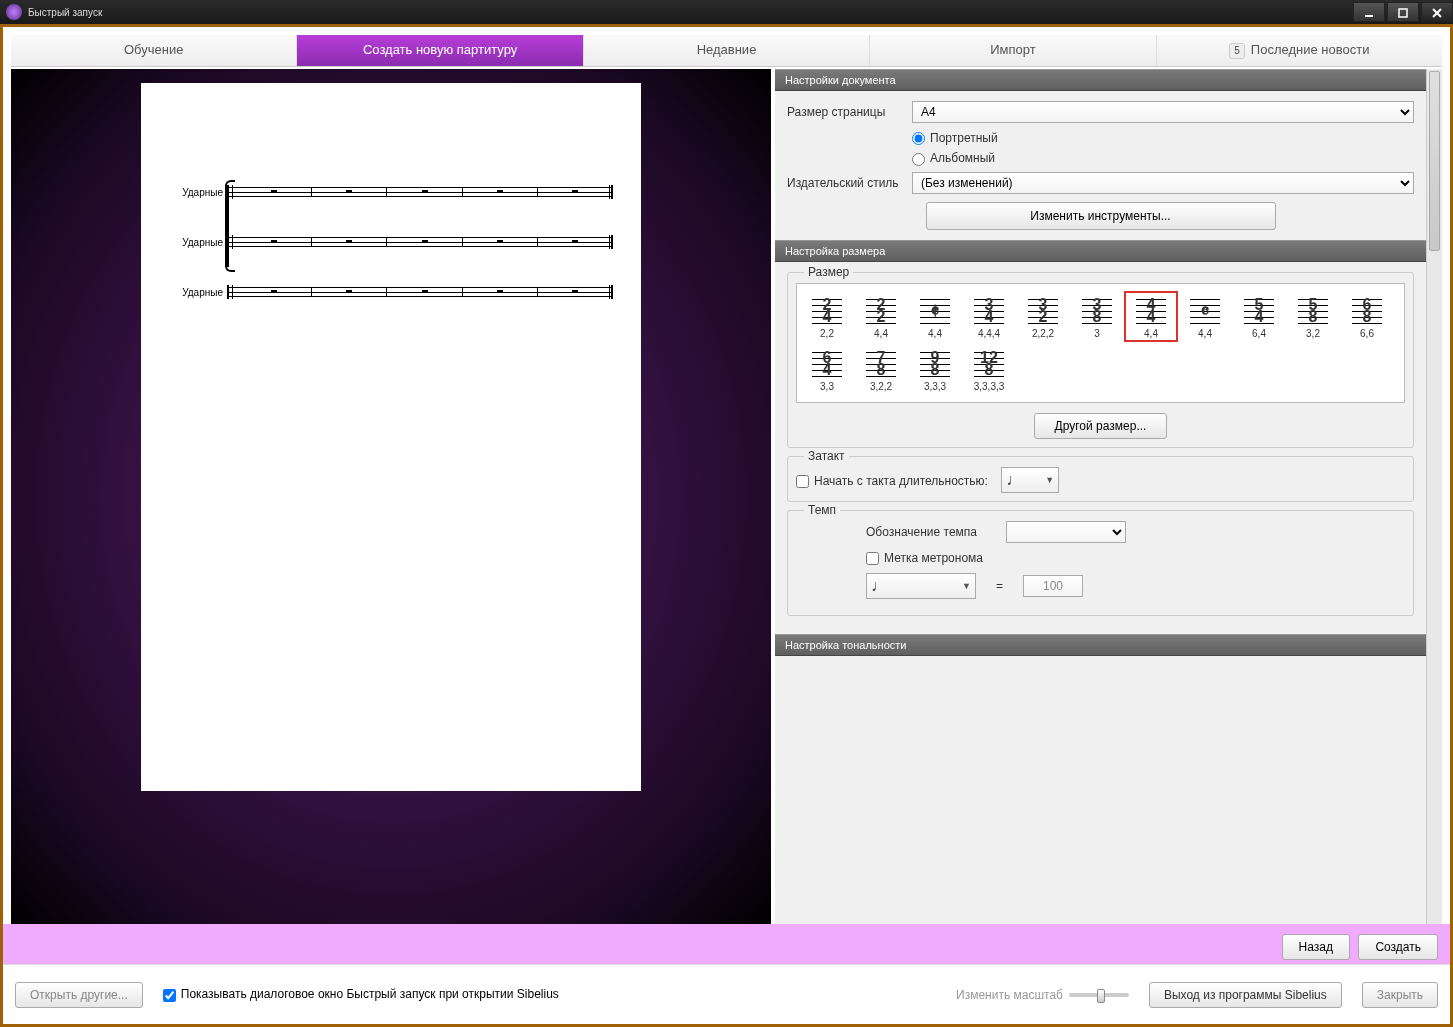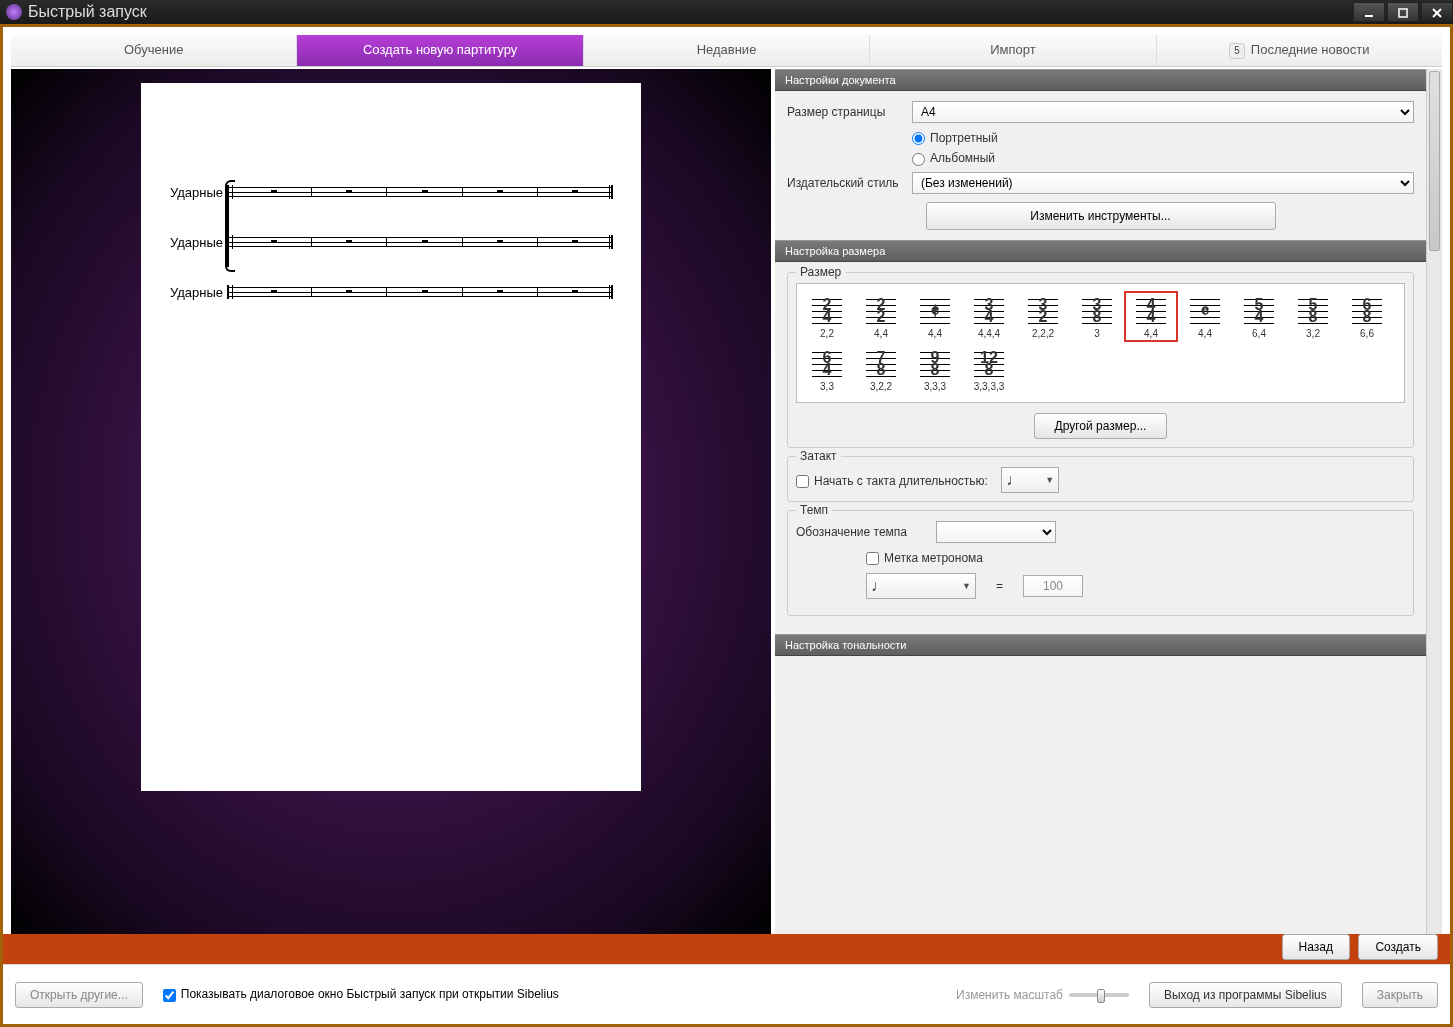--- a/index.html
+++ b/index.html
@@ -1,19 +1,19 @@
 <!DOCTYPE html>
 <html><head>
 <meta charset="utf-8">
 <style>
 * { box-sizing: border-box; margin: 0; padding: 0; font-family: "Segoe UI", Tahoma, sans-serif; }
 body { background: #1a1a1a; width: 1453px; height: 1027px; overflow: hidden; display: flex; flex-direction: column; }
 
 
-.titlebar { height: 24px; background: linear-gradient(#2a2a2a,#1a1a1a); display: flex; align-items: center; color: #ddd; font-size: 16px; padding-left: 6px; }
+.titlebar { height: 24px; background: linear-gradient(#2a2a2a,#1a1a1a); display: flex; align-items: center; color: #ddd; font-size: 10px; padding-left: 6px; }
 .titlebar .icon { width: 16px; height: 16px; border-radius: 50%; background: radial-gradient(circle, #c080ff, #5a2d87); margin-right: 6px; }
 .titlebar .spacer { flex: 1; }
 .winbtn { width: 32px; height: 20px; background: linear-gradient(#555,#333); margin-left: 2px; text-align: center; color: #fff; font-size: 11px; line-height: 18px; cursor: default; border: 1px solid #222;}
 .winbtn.close{background:linear-gradient(#444,#222);}
 .winbtn svg{width:12px;height:12px;vertical-align:middle;}
 
 
 .dialog { background: #fff; flex: 1; display: flex; flex-direction: column; border: 3px solid #a16207; }
 
 
@@ -24,21 +24,21 @@
 .tab .badge { display:inline-block; background:#eee; border:1px solid #ccc; border-radius:3px; font-size:10px; padding:0 4px; color:#444; margin-right:6px; line-height:14px; vertical-align:middle;}
 
 
 .content { flex: 1; display: flex; overflow: hidden; padding: 2px 8px 0 8px; gap: 4px;}
 
 
 .preview { width: 760px; background: radial-gradient(ellipse at center, #5a1e6e 0%, #1a0822 80%, #000 100%); display: flex; align-items: flex-start; justify-content: center; padding-top: 14px; position: relative;}
 .page { width: 500px; height: 708px; background: #fff; position: relative; padding: 100px 28px 0 28px;}
 .stave-group{position:relative;}
 .stave-row{display:flex;align-items:center;height:18px;margin-bottom:32px;}
-.stave-label{width:58px;text-align:right;font-size:13px;color:#000;padding-right:4px;}
+.stave-label{width:58px;text-align:right;font-size:10px;color:#000;padding-right:4px;}
 .stave{flex:1;height:10px;position:relative;}
 .stave::before{content:"";position:absolute;inset:0;background:
  linear-gradient(#000,#000) 0 0/100% 1px no-repeat,
  linear-gradient(#000,#000) 0 50%/100% 1px no-repeat,
  linear-gradient(#000,#000) 0 100%/100% 1px no-repeat;}
 .stave .thick{position:absolute;left:0;top:-2px;bottom:-2px;width:6px;border-left:2px solid #000;border-right:1px solid #000;}
 .stave .bars{position:absolute;left:10px;right:0;top:0;bottom:0;display:flex;}
 .stave .bars span{flex:1;border-right:1px solid #000;position:relative;}
 .stave .bars span::after{content:"";position:absolute;left:50%;top:3px;width:6px;height:3px;background:#000;transform:translateX(-50%);}
 .stave .end{position:absolute;right:0;top:-2px;bottom:-2px;width:4px;border-left:1px solid #000;border-right:2px solid #000;}
@@ -57,21 +57,21 @@
 .section-body { padding: 10px 12px; font-size: 12px; color: #333; background:#f0f0f0;}
 .row { display: flex; align-items: center; margin-bottom: 8px; }
 .row label.lbl { width: 125px; text-align: left; }
 select, input[type=text] { border: 1px solid #aaa; background: linear-gradient(#fff,#f4f4f4); font-size: 12px; padding: 2px 4px; height: 22px; }
 select.wide{flex:1;}
 .radio-col{margin-left:125px;}
 .radio-col label{display:block;margin-bottom:6px;font-size:12px;}
 .big-btn{display:block;margin:4px auto 0;width:350px;height:28px;background:linear-gradient(#fff,#e6e6e6);border:1px solid #aaa;border-radius:3px;font-size:12px;cursor:default;}
 
 .fieldset{border:1px solid #ccc;border-radius:3px;padding:10px 8px 8px;margin-bottom:8px;position:relative;background:#f0f0f0;}
-.fieldset .legend{position:absolute;top:-8px;left:8px;background:#f0f0f0;padding:0 4px;font-size:12px;}
+.fieldset .legend{position:absolute;top:-8px;left:16px;background:#f0f0f0;padding:0 4px;font-size:12px;}
 
 .ts-grid{background:#fff;border:1px solid #bbb;padding:8px 4px;display:flex;flex-wrap:wrap;gap:4px 2px;}
 .ts-item{width:52px;text-align:center;font-size:10px;color:#333;cursor:default;padding:2px 0;}
 .ts-item .sym{height:34px;display:flex;flex-direction:column;align-items:center;justify-content:center;font-family:"Times New Roman",serif;font-weight:bold;font-size:16px;line-height:12px;background:
  linear-gradient(#000,#000) center 5px/30px 1px no-repeat,
  linear-gradient(#000,#000) center 11px/30px 1px no-repeat,
  linear-gradient(#000,#000) center 17px/30px 1px no-repeat,
  linear-gradient(#000,#000) center 23px/30px 1px no-repeat,
  linear-gradient(#000,#000) center 29px/30px 1px no-repeat;}
 .ts-item.selected{outline:2px solid #d9332b;outline-offset:-1px;}
@@ -79,21 +79,21 @@
 .mid-btn{display:block;margin:10px auto 0;padding:5px 20px;background:linear-gradient(#fff,#e6e6e6);border:1px solid #aaa;border-radius:3px;font-size:12px;}
 
 .note-select{width:58px;height:26px;border:1px solid #aaa;background:linear-gradient(#fff,#eee);display:inline-flex;align-items:center;justify-content:space-between;padding:0 4px;margin-left:10px;}
 .note-select .q{font-size:16px;}
 .note-select .arr{font-size:9px;color:#555;}
 
 .small-input{width:60px;text-align:center;color:#888;}
 .eq-sign{margin:0 20px;}
 
 
-.navbar{padding:0 12px 4px;text-align:right;background:#c2410c;}
+.navbar{padding:10px 12px 4px;text-align:right;background:#f0abfc;}
 .navbtn{padding:5px 16px;background:linear-gradient(#fff,#e6e6e6);border:1px solid #aaa;border-radius:3px;font-size:12px;margin-left:4px;}
 
 
 .footer { height: 60px; background: #fff; border-top: 1px solid #ddd; display: flex; align-items: center; padding: 0 12px; font-size: 12px; gap: 20px;}
 .footer .btn{padding:5px 14px;background:linear-gradient(#fff,#e6e6e6);border:1px solid #aaa;border-radius:3px;font-size:12px;color:#888;}
 .footer .checks{display:flex;flex-direction:row;gap:16px;}
 .footer .checks label{font-size:12px;}
 .footer .spacer{flex:1;}
 .footer .zoom{color:#999;display:flex;align-items:center;gap:6px;}
 .slider{width:60px;height:4px;background:#ccc;position:relative;border-radius:2px;}
@@ -316,21 +316,21 @@
             <div class="legend">Затакт</div>
             <label><input type="checkbox" style=""><span>Начать с такта длительностью:</span></label>
             <span class="note-select">
                 <span class="q">♩</span>
                 <span class="arr">▼</span>
               </span>
           </div>
 
           <div class="fieldset">
             <div class="legend">Темп</div>
-            <div class="row" style="">
+            <div class="row" style="margin-left:70px;">
               <label style="width:140px;">Обозначение темпа</label>
               <select style="width:120px;"><option></option></select>
             </div>
             <div style="margin-left:70px;margin-bottom:8px;">
               <label><input type="checkbox" style=""><span>Метка метронома</span></label>
             </div>
             <div class="row" style="margin-left:70px;">
               <span class="note-select" style="margin-left:0;width:110px;">
                   <span class="q">♩</span>
                   <span class="arr">▼</span>

